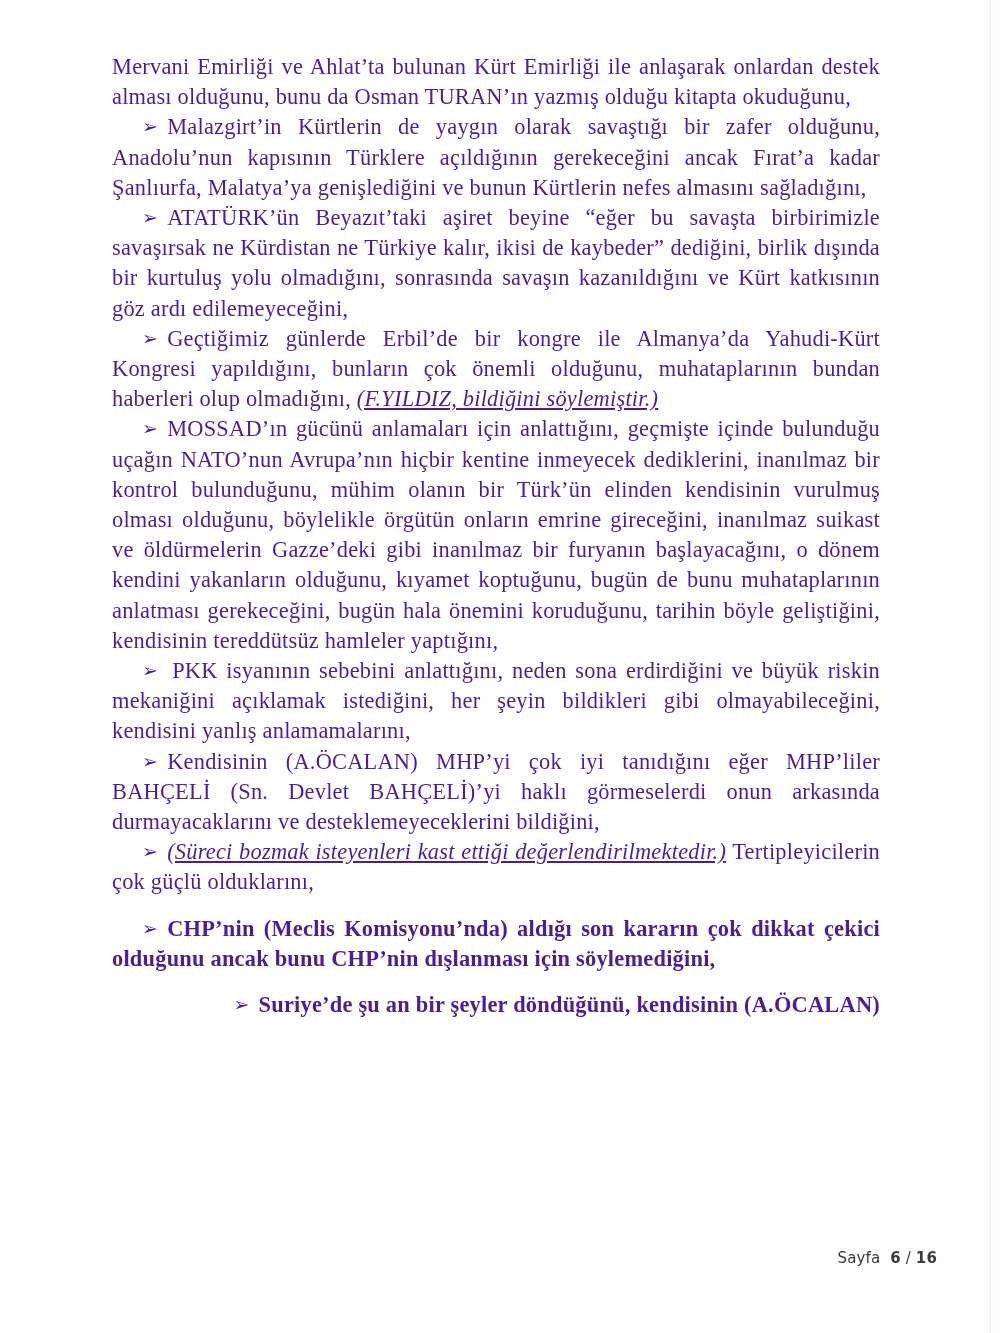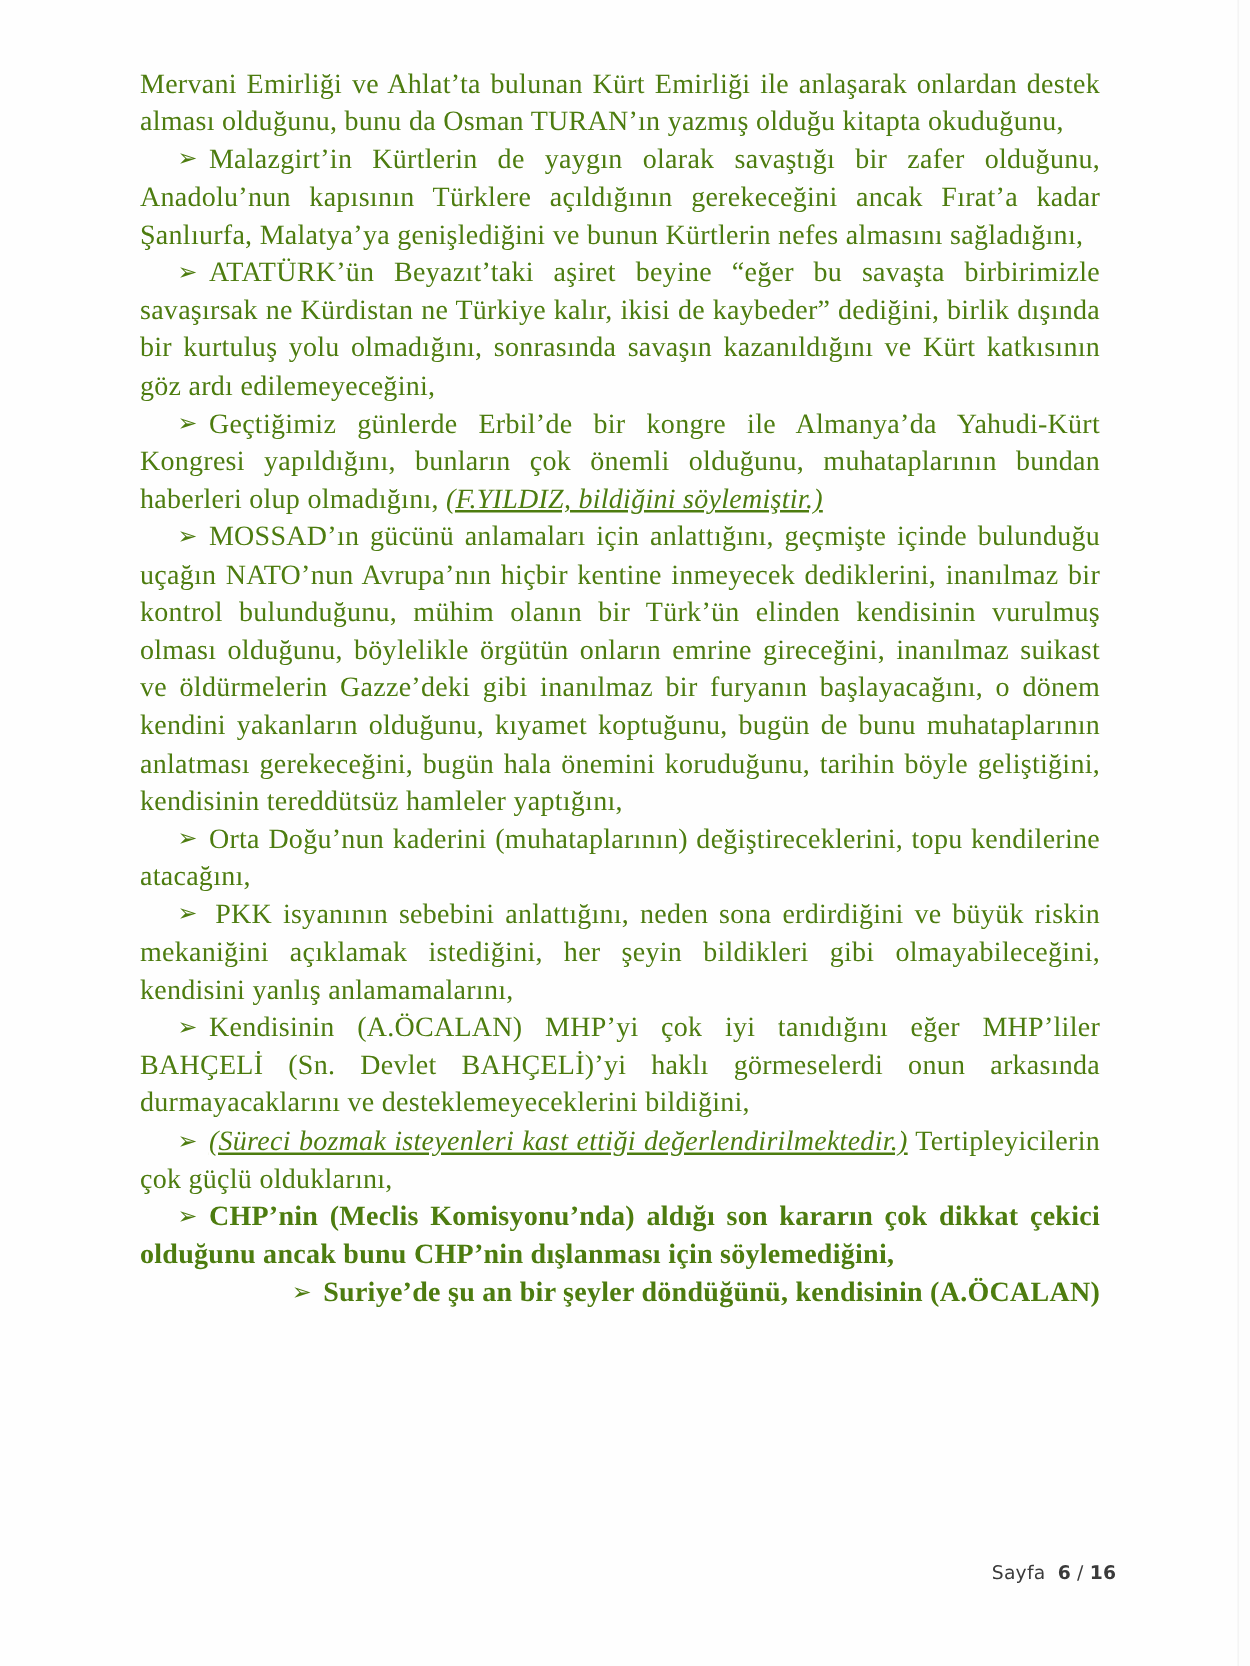--- a/index.html
+++ b/index.html
@@ -43,21 +43,21 @@
     top: 52px;
     width: 768px;
   }
   p.para {
     margin: 0;
     font-size: 22.4px;
     line-height: 30.2px;
     text-align: justify;
     text-justify: inter-word;
     letter-spacing: 0.01em;
-    color: #4d7c0f;
+    color: #4c1d95;
   }
   p.para:last-child {
     text-align: right;
   }
   
   .bullet-indent {
     display: inline-block;
     width: 30px;
   }
   .arrow {
@@ -74,53 +74,54 @@
   .arrow-gap-wide {
     display: inline-block;
     width: 14px;
   }
   .it {
     font-style: italic;
     text-decoration: underline;
   }
   p.bold-para {
     font-weight: bold;
+    margin-top: 16px;
   }
   p.bold-para .arrow {
     font-weight: normal;
   }
   .footer {
     position: absolute;
     left: 0;
     top: 1249px;
     width: 893px;
     text-align: right;
     font-family: "DejaVu Sans", "Liberation Sans", sans-serif;
     font-size: 15px;
     color: #3a3a3a;
     letter-spacing: 0.01em;
+    padding-left: 44px;
   }
   .footer b {
     font-weight: bold;
   }
 </style>
 </head>
 <body>
 
 <div class="page">
   <div class="scan-edge-2"></div>
   <div class="scan-edge"></div>
 
   <div class="content" id="body-container">
       <p class="para" id="p-continuation"><span>Mervani Emirliği ve Ahlat’ta bulunan Kürt Emirliği ile anlaşarak onlardan destek alması olduğunu, bunu da Osman TURAN’ın yazmış olduğu kitapta okuduğunu,</span></p>
       <p class="para" id="p-malazgirt"><span class="bullet-indent"></span><span class="arrow">➢</span><span class="arrow-gap"></span><span>Malazgirt’in Kürtlerin de yaygın olarak savaştığı bir zafer olduğunu, Anadolu’nun kapısının Türklere açıldığının gerekeceğini ancak Fırat’a kadar Şanlıurfa, Malatya’ya genişlediğini ve bunun Kürtlerin nefes almasını sağladığını,</span></p>
       <p class="para" id="p-ataturk"><span class="bullet-indent"></span><span class="arrow">➢</span><span class="arrow-gap"></span><span>ATATÜRK’ün Beyazıt’taki aşiret beyine “eğer bu savaşta birbirimizle savaşırsak ne Kürdistan ne Türkiye kalır, ikisi de kaybeder” dediğini, birlik dışında bir kurtuluş yolu olmadığını, sonrasında savaşın kazanıldığını ve Kürt katkısının göz ardı edilemeyeceğini,</span></p>
       <p class="para" id="p-erbil"><span class="bullet-indent"></span><span class="arrow">➢</span><span class="arrow-gap"></span><span>Geçtiğimiz günlerde Erbil’de bir kongre ile Almanya’da Yahudi-Kürt Kongresi yapıldığını, bunların çok önemli olduğunu, muhataplarının bundan haberleri olup olmadığını, </span><span class="it">(F.YILDIZ, bildiğini söylemiştir.)</span></p>
       <p class="para" id="p-mossad"><span class="bullet-indent"></span><span class="arrow">➢</span><span class="arrow-gap"></span><span>MOSSAD’ın gücünü anlamaları için anlattığını, geçmişte içinde bulunduğu uçağın NATO’nun Avrupa’nın hiçbir kentine inmeyecek dediklerini, inanılmaz bir kontrol bulunduğunu, mühim olanın bir Türk’ün elinden kendisinin vurulmuş olması olduğunu, böylelikle örgütün onların emrine gireceğini, inanılmaz suikast ve öldürmelerin Gazze’deki gibi inanılmaz bir furyanın başlayacağını, o dönem kendini yakanların olduğunu, kıyamet koptuğunu, bugün de bunu muhataplarının anlatması gerekeceğini, bugün  hala önemini koruduğunu, tarihin böyle geliştiğini, kendisinin tereddütsüz hamleler yaptığını,</span></p>
-      <p class="para" id="p-ortadogu"><span class="bullet-indent"></span><span class="arrow">➢</span><span class="arrow-gap"></span><span>Orta Doğu’nun kaderini (muhataplarının) değiştireceklerini, topu kendilerine atacağını,</span></p>
       <p class="para" id="p-pkk"><span class="bullet-indent"></span><span class="arrow">➢</span><span class="arrow-gap-wide"></span><span>PKK isyanının sebebini anlattığını, neden sona erdirdiğini ve büyük riskin mekaniğini açıklamak istediğini, her şeyin bildikleri gibi olmayabileceğini, kendisini yanlış anlamamalarını,</span></p>
       <p class="para" id="p-mhp"><span class="bullet-indent"></span><span class="arrow">➢</span><span class="arrow-gap"></span><span>Kendisinin (A.ÖCALAN) MHP’yi çok iyi tanıdığını eğer MHP’liler BAHÇELİ (Sn. Devlet BAHÇELİ)’yi haklı görmeselerdi onun arkasında durmayacaklarını ve desteklemeyeceklerini bildiğini,</span></p>
       <p class="para" id="p-sureci"><span class="bullet-indent"></span><span class="arrow">➢</span><span class="arrow-gap"></span><span class="it">(Süreci bozmak isteyenleri kast ettiği değerlendirilmektedir.)</span><span> Tertipleyicilerin çok güçlü olduklarını,</span></p>
       <p class="para bold-para" id="p-chp"><span class="bullet-indent"></span><span class="arrow">➢</span><span class="arrow-gap"></span><span>CHP’nin (Meclis Komisyonu’nda) aldığı son kararın çok dikkat çekici olduğunu ancak bunu CHP’nin dışlanması için söylemediğini,</span></p>
       <p class="para bold-para" id="p-suriye"><span class="bullet-indent"></span><span class="arrow">➢</span><span class="arrow-gap"></span><span>Suriye’de şu an bir şeyler döndüğünü, kendisinin (A.ÖCALAN)</span></p>
     </div>
 
   <div class="footer">
     <span>Sayfa</span>
     <span>&nbsp;</span><b>6</b><span>&nbsp;</span><span>/</span><span>&nbsp;</span><b>16</b>

